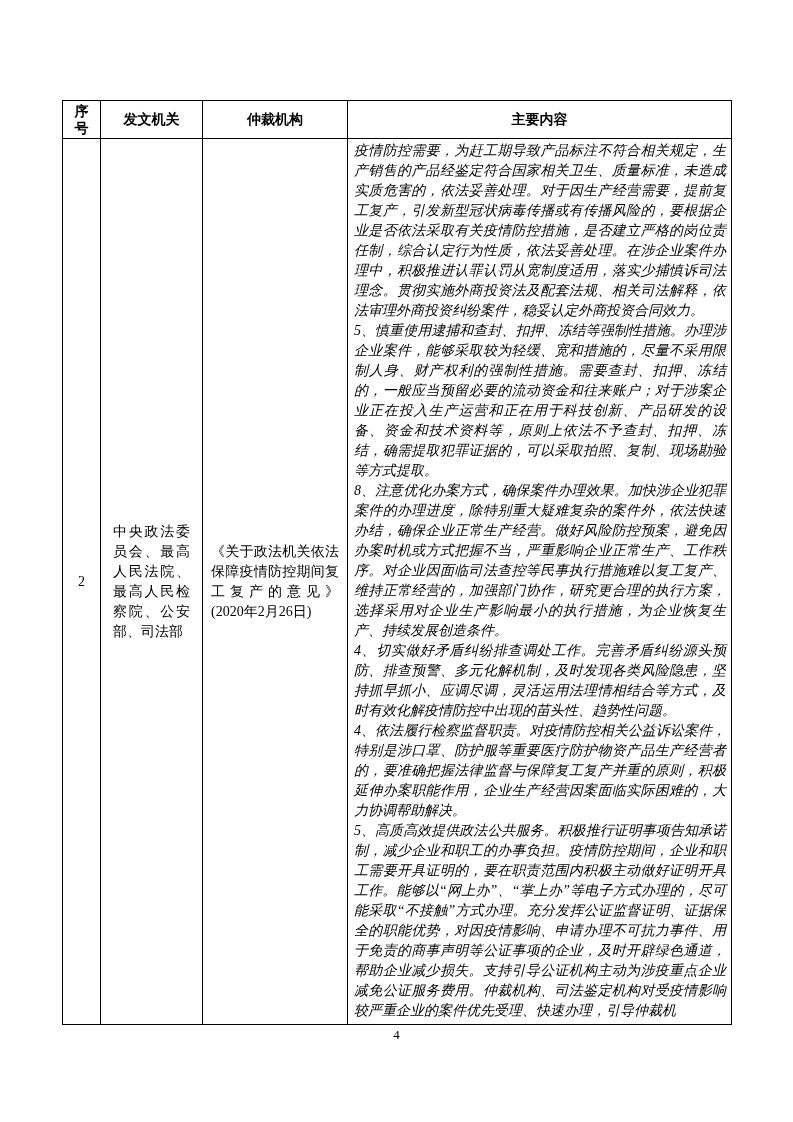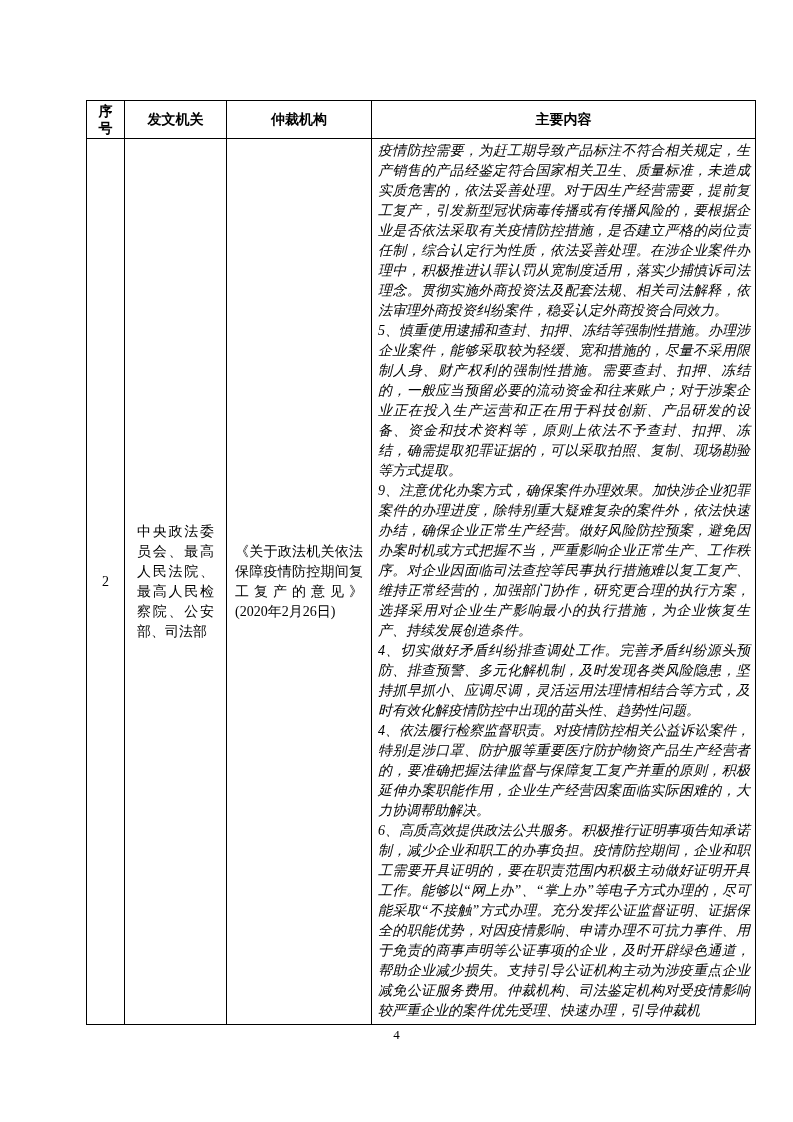--- a/index.html
+++ b/index.html
@@ -13,21 +13,20 @@
     color: #000000;
     overflow: hidden;
   }
   table.doc-table {
     position: absolute;
     left: 62px;
     top: 100px;
     width: 669px;
     border-collapse: collapse;
     table-layout: fixed;
-    margin-left: 24px;
   }
   .doc-table th, .doc-table td {
     border: 1px solid #000;
     font-size: 14px;
     color: #000;
     box-sizing: border-box;
   }
   .doc-table thead th {
     height: 38px;
     font-weight: bold;
@@ -97,24 +96,24 @@
       </tr>
     </thead>
     <tbody>
       <tr>
         <td class="cell-index">2</td>
         <td class="cell-agency">中央政法委员会、最高人民法院、最高人民检察院、公安部、司法部</td>
         <td class="cell-docname">《关于政法机关依法保障疫情防控期间复工复产的意见》(2020年2月26日)</td>
         <td class="cell-content">
             <p>疫情防控需要，为赶工期导致产品标注不符合相关规定，生产销售的产品经鉴定符合国家相关卫生、质量标准，未造成实质危害的，依法妥善处理。对于因生产经营需要，提前复工复产，引发新型冠状病毒传播或有传播风险的，要根据企业是否依法采取有关疫情防控措施，是否建立严格的岗位责任制，综合认定行为性质，依法妥善处理。在涉企业案件办理中，积极推进认罪认罚从宽制度适用，落实少捕慎诉司法理念。贯彻实施外商投资法及配套法规、相关司法解释，依法审理外商投资纠纷案件，稳妥认定外商投资合同效力。</p>
             <p>5、慎重使用逮捕和查封、扣押、冻结等强制性措施。办理涉企业案件，能够采取较为轻缓、宽和措施的，尽量不采用限制人身、财产权利的强制性措施。需要查封、扣押、冻结的，一般应当预留必要的流动资金和往来账户；对于涉案企业正在投入生产运营和正在用于科技创新、产品研发的设备、资金和技术资料等，原则上依法不予查封、扣押、冻结，确需提取犯罪证据的，可以采取拍照、复制、现场勘验等方式提取。</p>
-            <p>9、注意优化办案方式，确保案件办理效果。加快涉企业犯罪案件的办理进度，除特别重大疑难复杂的案件外，依法快速办结，确保企业正常生产经营。做好风险防控预案，避免因办案时机或方式把握不当，严重影响企业正常生产、工作秩序。对企业因面临司法查控等民事执行措施难以复工复产、维持正常经营的，加强部门协作，研究更合理的执行方案，选择采用对企业生产影响最小的执行措施，为企业恢复生产、持续发展创造条件。</p>
+            <p>8、注意优化办案方式，确保案件办理效果。加快涉企业犯罪案件的办理进度，除特别重大疑难复杂的案件外，依法快速办结，确保企业正常生产经营。做好风险防控预案，避免因办案时机或方式把握不当，严重影响企业正常生产、工作秩序。对企业因面临司法查控等民事执行措施难以复工复产、维持正常经营的，加强部门协作，研究更合理的执行方案，选择采用对企业生产影响最小的执行措施，为企业恢复生产、持续发展创造条件。</p>
             <p>4、切实做好矛盾纠纷排查调处工作。完善矛盾纠纷源头预防、排查预警、多元化解机制，及时发现各类风险隐患，坚持抓早抓小、应调尽调，灵活运用法理情相结合等方式，及时有效化解疫情防控中出现的苗头性、趋势性问题。</p>
             <p>4、依法履行检察监督职责。对疫情防控相关公益诉讼案件，特别是涉口罩、防护服等重要医疗防护物资产品生产经营者的，要准确把握法律监督与保障复工复产并重的原则，积极延伸办案职能作用，企业生产经营因案面临实际困难的，大力协调帮助解决。</p>
-            <p>6、高质高效提供政法公共服务。积极推行证明事项告知承诺制，减少企业和职工的办事负担。疫情防控期间，企业和职工需要开具证明的，要在职责范围内积极主动做好证明开具工作。能够以“网上办”、“掌上办”等电子方式办理的，尽可能采取“不接触”方式办理。充分发挥公证监督证明、证据保全的职能优势，对因疫情影响、申请办理不可抗力事件、用于免责的商事声明等公证事项的企业，及时开辟绿色通道，帮助企业减少损失。支持引导公证机构主动为涉疫重点企业减免公证服务费用。仲裁机构、司法鉴定机构对受疫情影响较严重企业的案件优先受理、快速办理，引导仲裁机</p>
+            <p>5、高质高效提供政法公共服务。积极推行证明事项告知承诺制，减少企业和职工的办事负担。疫情防控期间，企业和职工需要开具证明的，要在职责范围内积极主动做好证明开具工作。能够以“网上办”、“掌上办”等电子方式办理的，尽可能采取“不接触”方式办理。充分发挥公证监督证明、证据保全的职能优势，对因疫情影响、申请办理不可抗力事件、用于免责的商事声明等公证事项的企业，及时开辟绿色通道，帮助企业减少损失。支持引导公证机构主动为涉疫重点企业减免公证服务费用。仲裁机构、司法鉴定机构对受疫情影响较严重企业的案件优先受理、快速办理，引导仲裁机</p>
           </td>
       </tr>
     </tbody>
   </table>
 
   <div class="page-number">4</div>
 
 </div>
 
 </body></html>

